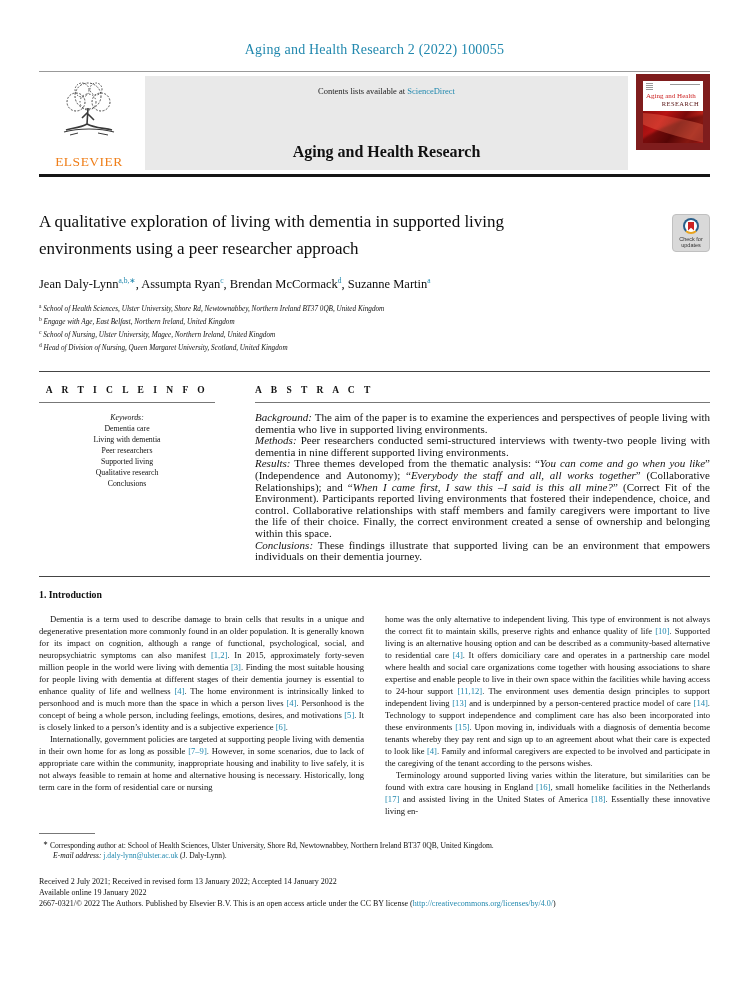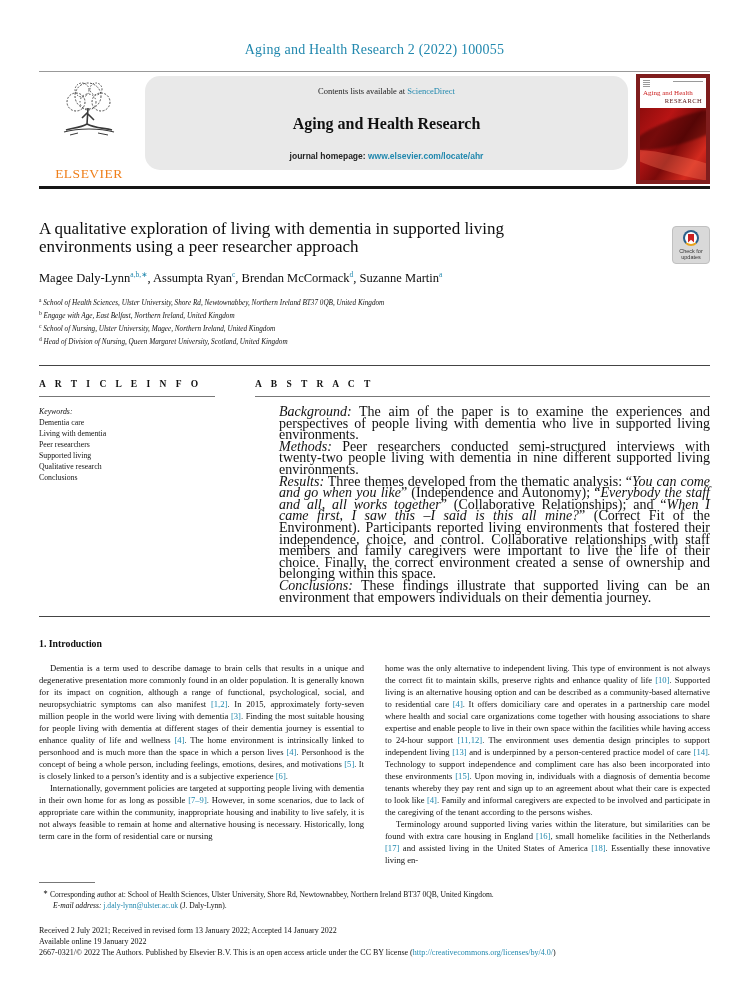--- a/index.html
+++ b/index.html
@@ -15,66 +15,66 @@
 
   
   .top-cite { margin-top:42px; text-align:center; font-size:14px; color:#2188ae; letter-spacing:.2px; }
 
   
   .mast-rule-top { margin-top:13px; border-top:1.5px solid #999; }
   .masthead { display:flex; margin-top:2px; align-items:stretch; }
   .logo-box { width:106px; display:flex; flex-direction:column; align-items:center; justify-content:space-between; padding:4px 6px 2px 0; }
   .logo-box svg { display:block; }
   .elsevier-word { font-size:13.5px; color:#ef7f1a; letter-spacing:.5px; margin-top:-2px; font-family:"Liberation Serif", serif; }
-  .mast-center { flex:1; background:#e9e9e9; margin:2px 8px 2px 0; padding:10px 10px 9px; text-align:center; display:flex; flex-direction:column; justify-content:space-between; height:94px;border-radius:15px; }
+  .mast-center { flex:1; background:#e9e9e9; margin:2px 8px 2px 0; padding:10px 10px 9px; text-align:center; display:flex; flex-direction:column; justify-content:space-between; height:94px; }
   .contents-line { font-size:8.5px; color:#222; }
   .journal-title { font-size:16px; color:#111;font-weight:bold; }
   .homepage-line { font-size:8.5px; font-family:"Liberation Sans", sans-serif; font-weight:bold; color:#222; }
-  .cover { width:74px; height:110px; border:4px solid #7f1d1d; background:#fff; position:relative; overflow:hidden; flex:none; }
+  .cover { width:74px; height:76px; border:7px solid #7f1d1d; background:#fff; position:relative; overflow:hidden; flex:none; }
   .cover-top { height:30px; background:#fff; position:relative; padding:2px 3px 0 3px; }
   .cover-tinybar { position:absolute; top:2px; left:3px; width:7px; height:8px; background:repeating-linear-gradient(#9a9a9a 0 1px, #fff 1px 2px); }
   .cover-tinyline { position:absolute; top:3px; right:3px; width:30px; height:1px; background:#9a9a9a; }
   .cover-t1 { position:absolute; top:11px; left:3px; right:3px; font-size:7px; color:#cc2222; text-align:left; line-height:8px; }
   .cover-t2 { position:absolute; top:19px; left:3px; right:4px; font-size:6.5px; color:#551111; text-align:right; letter-spacing:.4px; }
   .cover-art { position:absolute; top:30px; left:0; right:0; bottom:0;
     background: linear-gradient(125deg, #8f0d0d 0%, #b81414 30%, #7a0a0a 55%, #d42a1e 80%, #9c1010 100%); }
   .cover-art::before { content:""; position:absolute; left:-10px; top:8px; width:110px; height:26px;
     background:rgba(40,0,0,.45); transform:rotate(-18deg); border-radius:50%; filter:blur(1px); }
   .cover-art::after { content:""; position:absolute; left:-14px; bottom:4px; width:120px; height:18px;
     background:rgba(255,120,90,.35); transform:rotate(14deg); border-radius:50%; }
   .mast-rule-bottom { border-top:3px solid #151515; margin-top:2px; }
 
   
   .title-row { position:relative; margin-top:31px; }
-  .paper-title { font-size:17px; line-height:18px; max-width:560px; color:#0d0d0d; }
+  .paper-title { font-size:17px; line-height:27px; max-width:560px; color:#0d0d0d; }
   .updates-badge { position:absolute; right:0; top:6px; width:38px; height:38px; background:#d9d9d9;
     border:1px solid #c0c0c0; border-radius:4px; display:flex; flex-direction:column; align-items:center; justify-content:flex-start; padding-top:3px; }
   .updates-circle { width:16px; height:16px; border-radius:50%; background:#fff; border:2px solid #2a5f8a; border-bottom-color:#e8a31c; display:flex; align-items:center; justify-content:center; }
   .updates-ribbon { width:6px; height:9px; background:#cc2222; clip-path:polygon(0 0, 100% 0, 100% 100%, 50% 70%, 0 100%); }
   .updates-text { font-family:"Liberation Sans", sans-serif; font-size:5.5px; line-height:6px; color:#333; text-align:center; margin-top:2px; }
 
   .authors { margin-top:14px; font-size:12.5px; color:#0d0d0d; }
   .authors sup { font-size:7.5px; color:#2188ae; }
   .affils { margin-top:10px; }
   .affil { font-size:7.2px; font-style:italic; line-height:9.6px; color:#111; }
   .affil sup { font-style:normal; font-size:5.5px; }
   .info-wrap { margin-top:17px; border-top:1px solid #444; padding-top:13px; display:flex; }
-  .info-left { width:176px; flex:none; }
+  .info-left { width:176px; flex:none;text-align:center; }
   .info-gap { width:40px; flex:none; }
   .info-right { flex:1; }
   .sec-head { font-size:9.5px; letter-spacing:3.5px; color:#111; font-weight:bold; font-family:"Liberation Serif", serif; }
   .head-rule { border-top:1.2px solid #777; margin-top:7px; margin-bottom:9px; }
   .kw-label { font-size:7.8px; font-style:italic; line-height:11px; }
   .kw { font-size:7.8px; line-height:11px; }
-  .abs-p { font-size:14px; line-height:11.6px; text-align:justify;margin-left:24px; }
+  .abs-p { font-size:11px; line-height:11.6px; text-align:justify; }
   .abs-label { font-style:italic; }
   .info-bottom-rule { border-top:1px solid #444; margin-top:13px; }
 
   
-  .intro-head { margin-top:21px; font-size:9.8px; font-weight:bold; }
+  .intro-head { margin-top:12px; font-size:9.8px; font-weight:bold; }
   .columns { display:flex; margin-top:13px; }
   .col { width:325px; flex:none; }
   .colgap { width:21px; flex:none; }
   .body-p { font-size:8.6px; line-height:12px; text-align:justify; }
   .body-p.indent { text-indent:11px; }
 
   
   .footnote-rule { width:56px; border-top:1px solid #777; margin-top:16px; }
   .footnote { margin-top:4px; font-size:7.6px; line-height:10.5px; padding-left:4px; }
   .footnote .star { font-size:6px; vertical-align:3px; }
@@ -110,23 +110,20 @@
           </svg>
         </span>
         <div class="elsevier-word">ELSEVIER</div>
       </div>
 
       <div class="mast-center">
         <div class="contents-line">
           <span>Contents lists available at </span><a href="#" class="link">ScienceDirect</a>
         </div>
         <div class="journal-title">Aging and Health Research</div>
-        <div class="homepage-line">
-          <span>journal homepage: </span><a href="#" class="link">www.elsevier.com/locate/ahr</a>
-        </div>
       </div>
 
       <div class="cover">
         <div class="cover-top">
           <span class="cover-tinybar"></span>
           <span class="cover-tinyline"></span>
           <div class="cover-t1">Aging and Health</div>
           <div class="cover-t2">RESEARCH</div>
         </div>
         <div class="cover-art"></div>
@@ -142,21 +139,21 @@
           <div class="updates-ribbon"></div>
         </div>
         <div class="updates-text">
           <span>Check for</span><br>
           <span>updates</span>
         </div>
       </div>
     </div>
 
     <div class="authors">
-      <span><span>Magee Daly-Lynn</span><sup>a,b,∗</sup><span>, </span></span><span><span>Assumpta Ryan</span><sup>c</sup><span>, </span></span><span><span>Brendan McCormack</span><sup>d</sup><span>, </span></span><span><span>Suzanne Martin</span><sup>a</sup><span></span></span>
+      <span><span>Jean Daly-Lynn</span><sup>a,b,∗</sup><span>, </span></span><span><span>Assumpta Ryan</span><sup>c</sup><span>, </span></span><span><span>Brendan McCormack</span><sup>d</sup><span>, </span></span><span><span>Suzanne Martin</span><sup>a</sup><span></span></span>
     </div>
 
     <div class="affils">
       <div class="affil"><sup>a</sup> <span>School of Health Sciences, Ulster University, Shore Rd, Newtownabbey, Northern Ireland BT37 0QB, United Kingdom</span></div>
       <div class="affil"><sup>b</sup> <span>Engage with Age, East Belfast, Northern Ireland, United Kingdom</span></div>
       <div class="affil"><sup>c</sup> <span>School of Nursing, Ulster University, Magee, Northern Ireland, United Kingdom</span></div>
       <div class="affil"><sup>d</sup> <span>Head of Division of Nursing, Queen Margaret University, Scotland, United Kingdom</span></div>
     </div>
 
     <div class="info-wrap">

